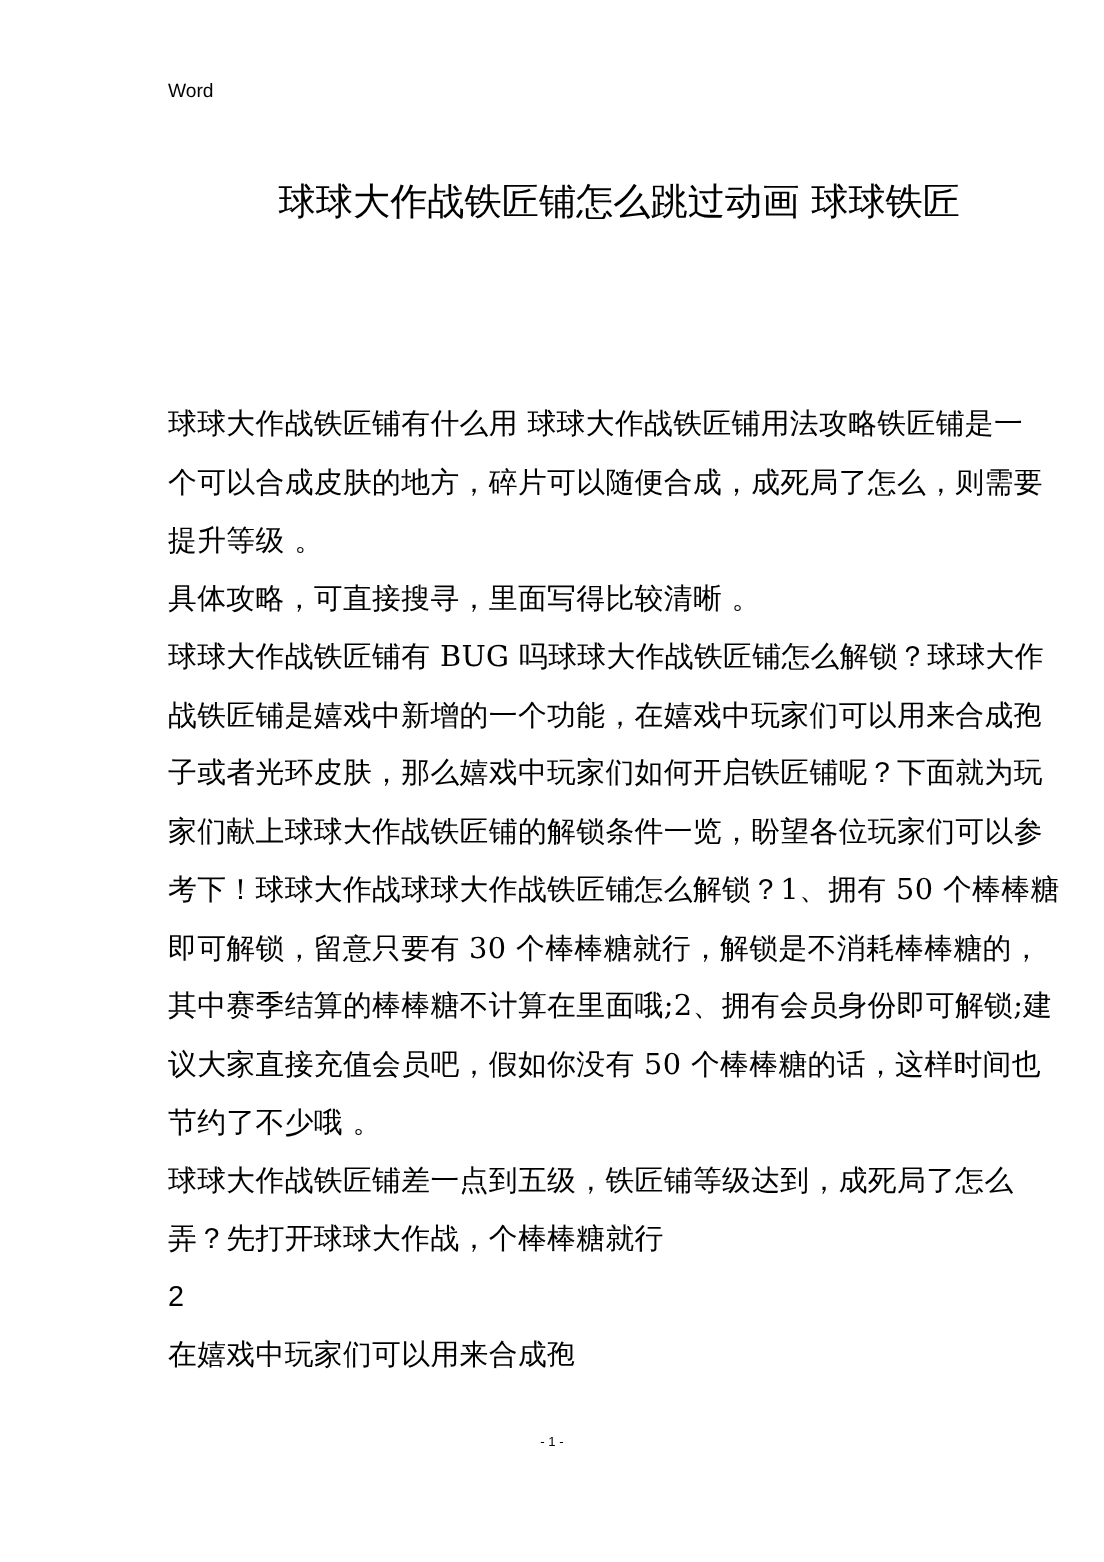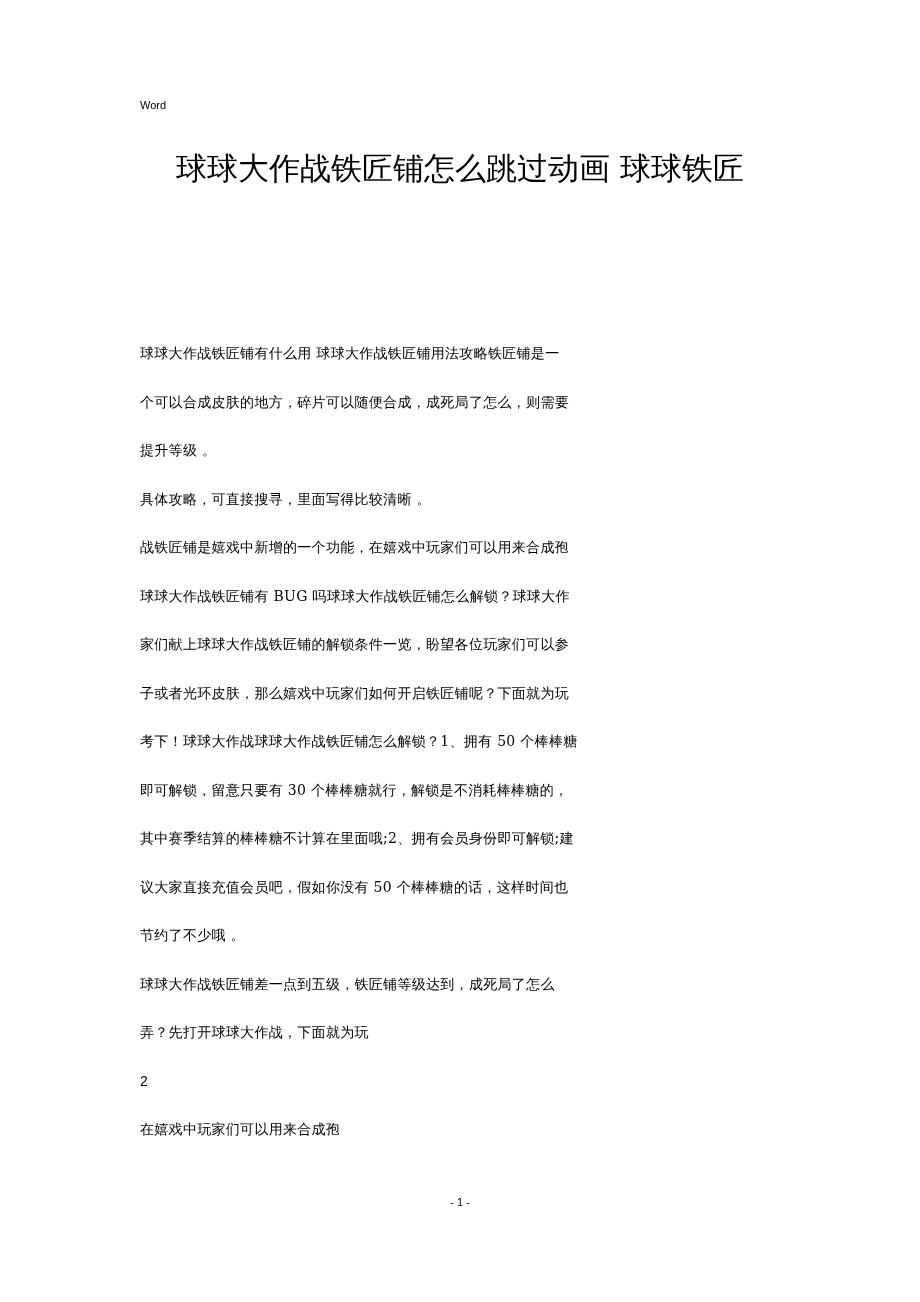--- a/index.html
+++ b/index.html
@@ -1,23 +1,23 @@
 <!DOCTYPE html>
 <html><head>
   <meta charset="utf-8">
   <style>
     html, body { margin: 0; padding: 0; background: #ffffff; }
     body { width: 920px; height: 1302px; position: relative; overflow: hidden;
            font-family: "DejaVu Serif", "Liberation Serif", serif; color: #000; }
-    .header { position: absolute; left: 140px; top: 68px; font-family: "Liberation Sans", "DejaVu Sans", sans-serif; font-size: 11px; color: #000; margin-top: 31px; }
-    .title { position: absolute; left: 120px; width: 680px; top: 140px; text-align: center;
+    .header { position: absolute; left: 140px; top: 68px; font-family: "Liberation Sans", "DejaVu Sans", sans-serif; font-size: 16px; color: #000; }
+    .title { position: absolute; left: 120px; width: 680px; top: 140px; text-align: right;
              font-family: "DejaVu Sans", sans-serif; font-size: 31px; line-height: 56px; font-weight: normal; margin: 0; letter-spacing: 0px; }
     .title span { display: block; }
     .content { position: absolute; left: 140px; top: 329px; width: 650px; }
-    .para { font-size: 14px; line-height: 48.5px; margin: 0; text-align: justify; letter-spacing: 0.3px; }
+    .para { font-size: 24px; line-height: 48.5px; margin: 0; text-align: justify; letter-spacing: 0.3px; }
     .para .ln { display: block; white-space: nowrap; }
     .num { font-family: "Liberation Sans", "DejaVu Sans", sans-serif; }
     .footer { position: absolute; left: 0; width: 920px; top: 1196px; text-align: center;
               font-family: "Liberation Sans", "DejaVu Sans", sans-serif; font-size: 11px; }
   </style>
 </head>
 <body>
 
 <div class="header">Word</div>
 
@@ -28,33 +28,33 @@
 <div class="content">
   <p class="para">
     <span class="ln">球球大作战铁匠铺有什么用  球球大作战铁匠铺用法攻略铁匠铺是一</span>
     <span class="ln">个可以合成皮肤的地方，碎片可以随便合成，成死局了怎么，则需要</span>
     <span class="ln">提升等级  。</span>
   </p>
   <p class="para">
     <span class="ln">具体攻略，可直接搜寻，里面写得比较清晰  。</span>
   </p>
   <p class="para">
+    <span class="ln">球球大作战铁匠铺有 BUG 吗球球大作战铁匠铺怎么解锁？球球大作</span>
     <span class="ln">战铁匠铺是嬉戏中新增的一个功能，在嬉戏中玩家们可以用来合成孢</span>
-    <span class="ln">球球大作战铁匠铺有 BUG 吗球球大作战铁匠铺怎么解锁？球球大作</span>
+    <span class="ln">子或者光环皮肤，那么嬉戏中玩家们如何开启铁匠铺呢？下面就为玩</span>
     <span class="ln">家们献上球球大作战铁匠铺的解锁条件一览，盼望各位玩家们可以参</span>
-    <span class="ln">子或者光环皮肤，那么嬉戏中玩家们如何开启铁匠铺呢？下面就为玩</span>
     <span class="ln">考下！球球大作战球球大作战铁匠铺怎么解锁？1、拥有 50 个棒棒糖</span>
     <span class="ln">即可解锁，留意只要有 30 个棒棒糖就行，解锁是不消耗棒棒糖的，</span>
     <span class="ln">其中赛季结算的棒棒糖不计算在里面哦;2、拥有会员身份即可解锁;建</span>
     <span class="ln">议大家直接充值会员吧，假如你没有 50 个棒棒糖的话，这样时间也</span>
     <span class="ln">节约了不少哦  。</span>
   </p>
   <p class="para">
     <span class="ln">球球大作战铁匠铺差一点到五级，铁匠铺等级达到，成死局了怎么</span>
-    <span class="ln">弄？先打开球球大作战，下面就为玩</span>
+    <span class="ln">弄？先打开球球大作战，个棒棒糖就行</span>
   </p>
   <p class="para num">
     <span class="ln">2</span>
   </p>
   <p class="para">
     <span class="ln">在嬉戏中玩家们可以用来合成孢</span>
   </p>
 </div>
 
 <div class="footer">- 1 -</div>

